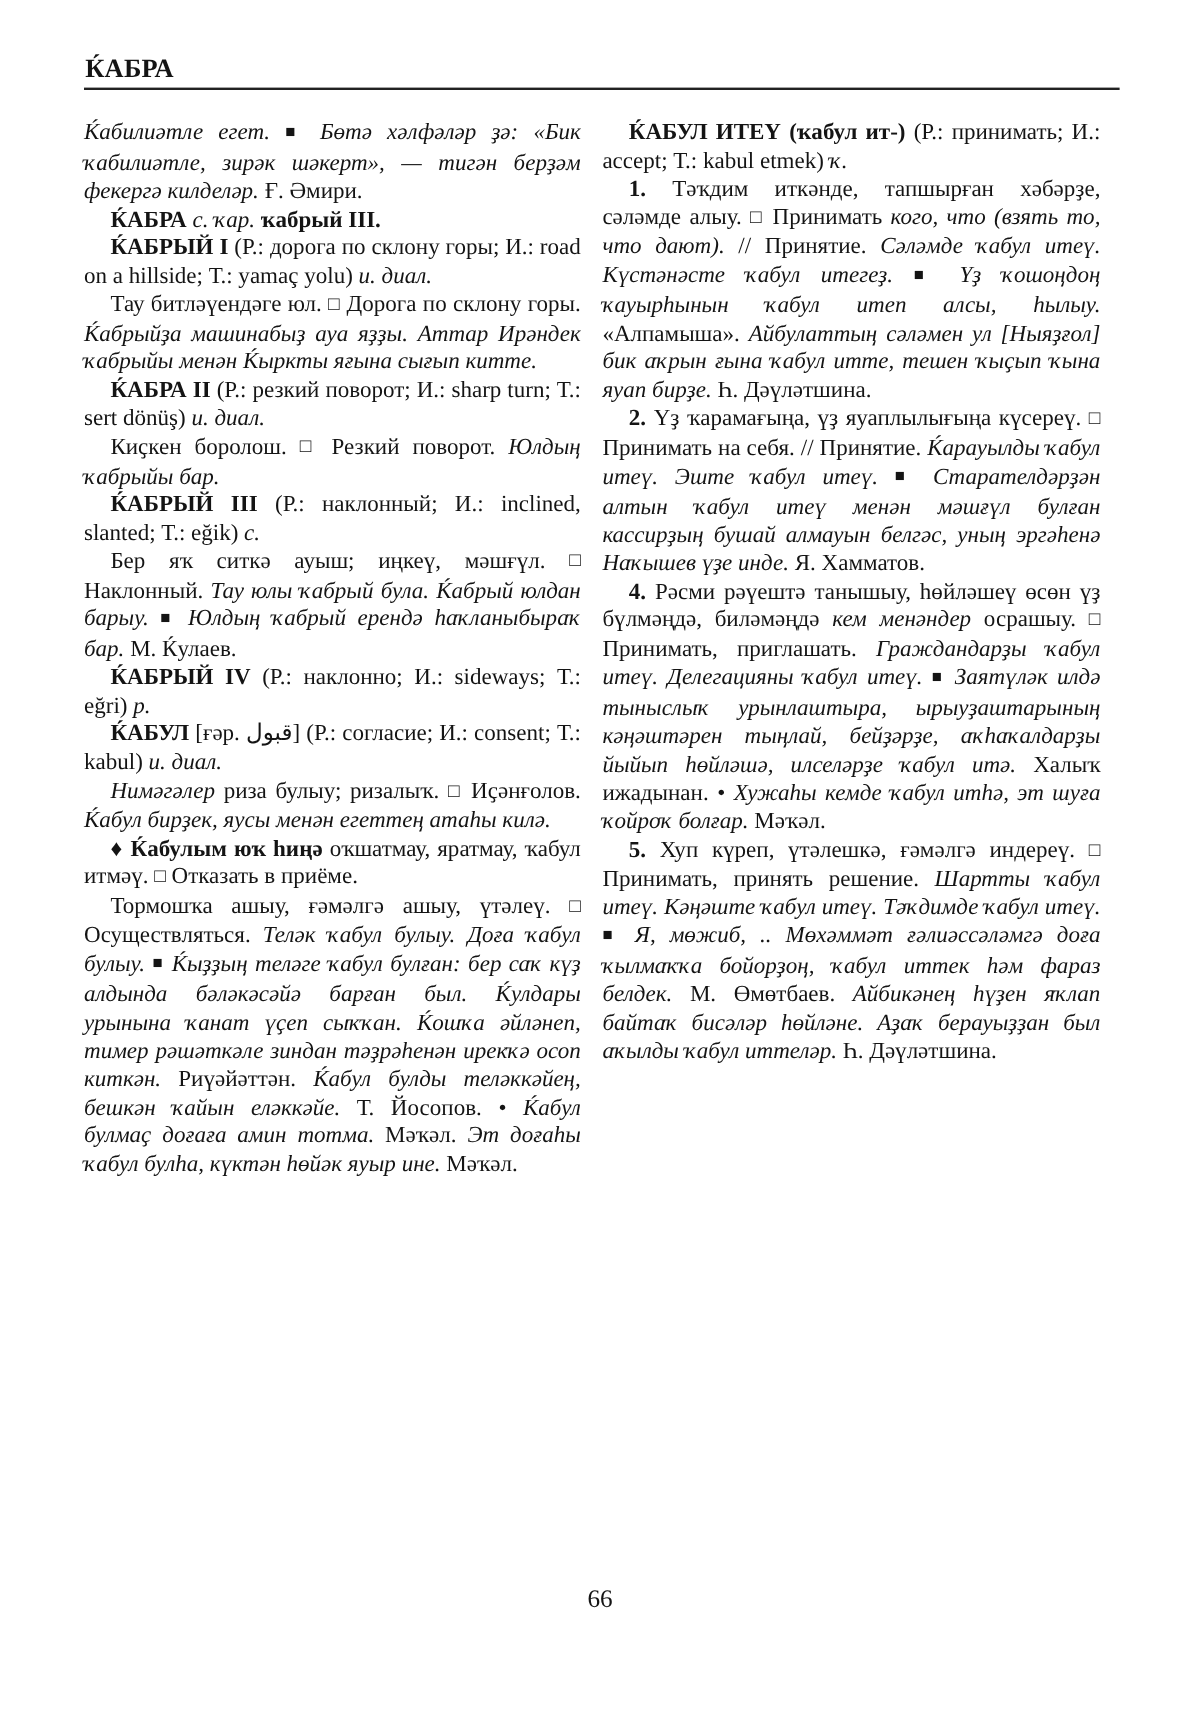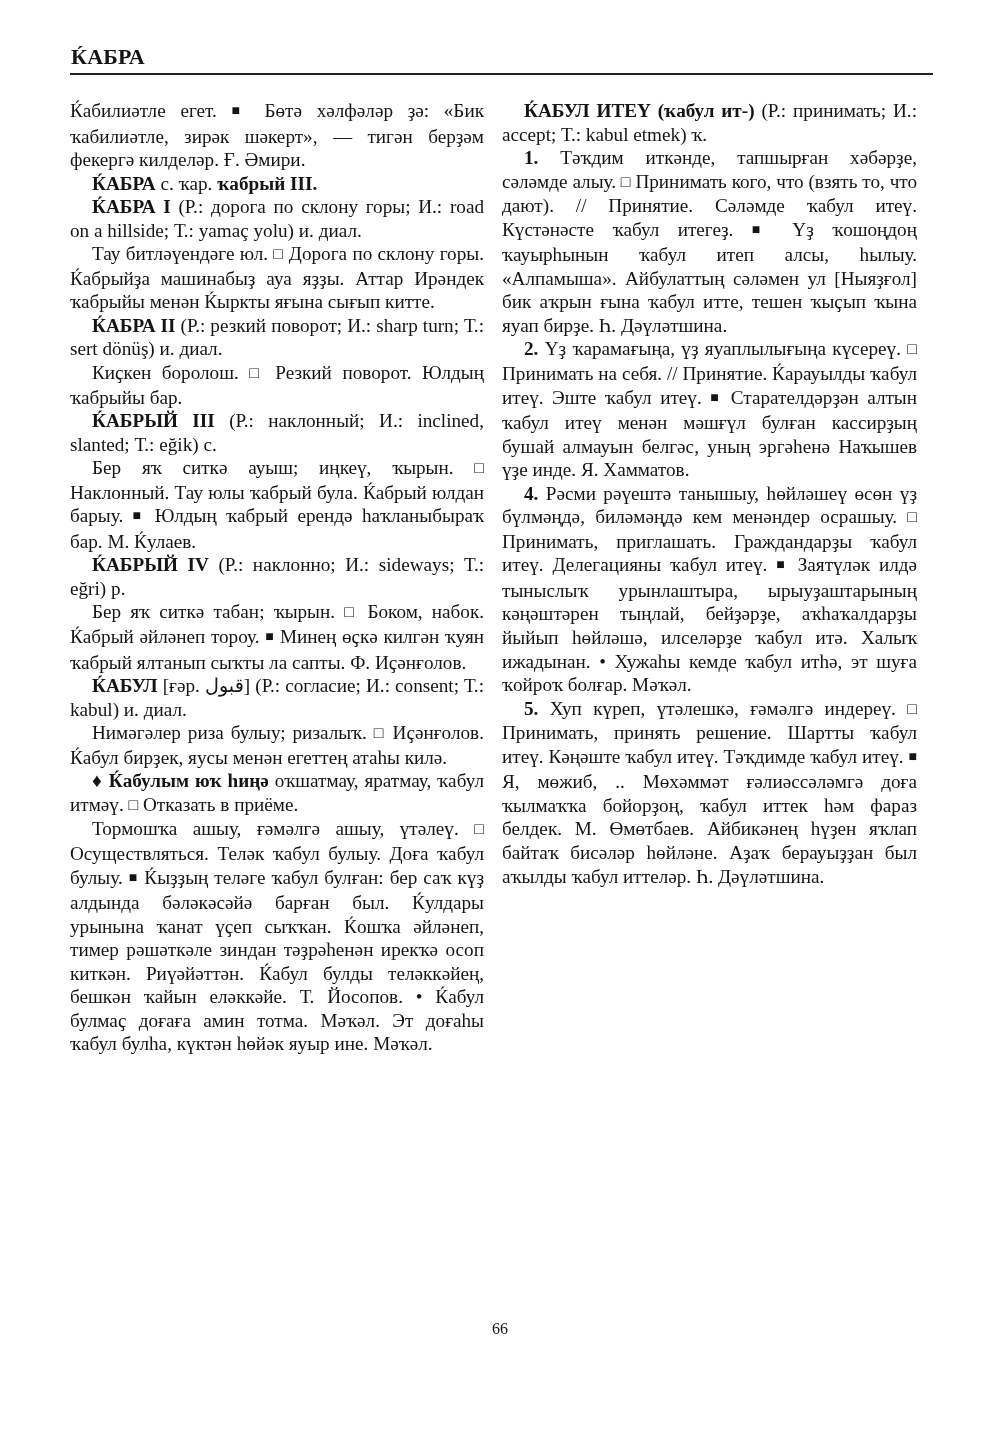--- a/index.html
+++ b/index.html
@@ -19,45 +19,44 @@
     .column {
       position: absolute; top: 99px; width: 414px;
       font-size: 19.2px; line-height: 23.55px;
       text-align: justify; hyphens: manual;
     }
     .col-left { left: 70px; }
     .col-right { left: 502px; width: 415px; }
     .para { margin: 0 0 0 0; text-indent: 22px; }
     .para.cont { text-indent: 0; }
     .b { font-weight: bold; }
-    .i { }
+    .i { font-style: italic; }
     .sq { font-size: 16px; position: relative; top: -1px; }
     .blk { font-size: 14px; position: relative; top: -2px; }
     .page-number {
       position: absolute; top: 1320px; left: 0; width: 1000px; text-align: center;
-      font-size: 16px;
+      font-size: 21px;
     }
   </style>
 </head>
 <body>
 
 <div class="running-head">ЌАБРА</div>
 <div class="head-rule"></div>
 
 <div class="column col-left" id="col-left">
     <p class="para cont"><span class="i">Ќабилиәтле егет. </span><span class="blk">■</span><span class="i"> Бөтә хәлфәләр ҙә: «Бик ҡабилиәтле, зирәк шәкерт», — тигән берҙәм фекергә килделәр.</span><span> Ғ. Әмири.</span></p>
     <p class="para"><span class="b">ЌАБРА</span><span class="i"> с. ҡар.</span><span class="b"> ҡабрый III.</span></p>
-    <p class="para"><span class="b">ЌАБРА I</span><span> (Р.: дорога по склону горы; И.: road on a hillside; Т.: yamaç yolu) </span><span class="i">и. диал.</span></p>
+    <p class="para"><span class="b">ЌАБРЫЙ I</span><span> (Р.: дорога по склону горы; И.: road on a hillside; Т.: yamaç yolu) </span><span class="i">и. диал.</span></p>
     <p class="para"><span>Тау битләүендәге юл. </span><span class="sq">□</span><span> Дорога по склону горы. </span><span class="i">Ќабрыйҙа машинабыҙ ауа яҙҙы. Аттар Ирәндек ҡабрыйы менән Ќыркты яғына сығып китте.</span></p>
     <p class="para"><span class="b">ЌАБРА II</span><span> (Р.: резкий поворот; И.: sharp turn; Т.: sert dönüş) </span><span class="i">и. диал.</span></p>
     <p class="para"><span>Киҫкен боролош. </span><span class="sq">□</span><span> Резкий поворот. </span><span class="i">Юлдың ҡабрыйы бар.</span></p>
     <p class="para"><span class="b">ЌАБРЫЙ III</span><span> (Р.: наклонный; И.: inclined, slanted; Т.: eğik) </span><span class="i">с.</span></p>
-    <p class="para"><span>Бер яҡ ситкә ауыш; иңкеү, ҡырын. </span><span class="sq">□</span><span> Наклонный. </span><span class="i">Тау юлы ҡабрый була. Ќабрый юлдан барыу. </span><span class="blk">■</span><span class="i"> Юлдың ҡабрый ерендә һаҡланыбыраҡ бар.</span><span> М. Ќулаев.</span></p>
+    <p class="para"><span>Бер яҡ ситкә ауыш; иңкеү, мәшғүл. </span><span class="sq">□</span><span> Наклонный. </span><span class="i">Тау юлы ҡабрый була. Ќабрый юлдан барыу. </span><span class="blk">■</span><span class="i"> Юлдың ҡабрый ерендә һаҡланыбыраҡ бар.</span><span> М. Ќулаев.</span></p>
     <p class="para"><span class="b">ЌАБРЫЙ IV</span><span> (Р.: наклонно; И.: sideways; Т.: eğri) </span><span class="i">р.</span></p>
-    <p class="para"><span>Бер яҡ ситкә табан; ҡырын. </span><span class="sq">□</span><span> Боком, набок. </span><span class="i">Ќабрый әйләнеп тороу. </span><span class="blk">■</span><span class="i"> Минең өҫкә килгән ҡуян ҡабрый ялтанып сыҡты ла сапты.</span><span> Ф. Иҫәнғолов.</span></p>
     <p class="para"><span class="b">ЌАБУЛ</span><span> [ғәр. قبول] (Р.: согласие; И.: consent; Т.: kabul) </span><span class="i">и. диал.</span></p>
     <p class="para"><span class="i">Нимәгәлер</span><span> риза булыу; ризалыҡ. </span><span class="sq">□</span><span> Иҫәнғолов. </span><span class="i">Ќабул бирҙек, яусы менән егеттең атаһы килә.</span></p>
     <p class="para"><span>♦</span><span class="b"> Ќабулым юҡ һиңә</span><span> оҡшатмау, яратмау, ҡабул итмәү. </span><span class="sq">□</span><span> Отказать в приёме.</span></p>
     <p class="para"><span>Тормошҡа ашыу, ғәмәлгә ашыу, үтәлеү. </span><span class="sq">□</span><span> Осуществляться. </span><span class="i">Теләк ҡабул булыу. Доға ҡабул булыу. </span><span class="blk">■</span><span class="i"> Ќыҙҙың теләге ҡабул булған: бер саҡ күҙ алдында бәләкәсәйә барған был. Ќулдары урынына ҡанат үҫеп сыҡҡан. Ќошҡа әйләнеп, тимер рәшәткәле зиндан тәҙрәһенән ирекҡә осоп киткән.</span><span> Риүәйәттән. </span><span class="i">Ќабул булды теләккәйең, бешкән ҡайын еләккәйе.</span><span> Т. Йосопов. </span><span>•</span><span class="i"> Ќабул булмаҫ доғаға амин тотма.</span><span> Мәҡәл. </span><span class="i">Эт доғаһы ҡабул булһа, күктән һөйәк яуыр ине.</span><span> Мәҡәл.</span></p>
   </div>
 <div class="column col-right" id="col-right">
     <p class="para"><span class="b">ЌАБУЛ ИТЕҮ (ҡабул ит-)</span><span> (Р.: принимать; И.: accept; Т.: kabul etmek) </span><span class="i">ҡ.</span></p>
     <p class="para"><span class="b">1.</span><span> Тәҡдим иткәнде, тапшырған хәбәрҙе, сәләмде алыу. </span><span class="sq">□</span><span> Принимать </span><span class="i">кого, что (взять то, что дают).</span><span> // Принятие. </span><span class="i">Сәләмде ҡабул итеү. Күстәнәсте ҡабул итегеҙ. </span><span class="blk">■</span><span class="i"> Үҙ ҡошоңдоң ҡауырһынын ҡабул итеп алсы, һылыу.</span><span> «Алпамыша». </span><span class="i">Айбулаттың сәләмен ул [Ныяҙғол] бик аҡрын ғына ҡабул итте, тешен ҡыҫып ҡына яуап бирҙе.</span><span> Һ. Дәүләтшина.</span></p>
     <p class="para"><span class="b">2.</span><span> Үҙ ҡарамағыңа, үҙ яуаплылығыңа күсереү. </span><span class="sq">□</span><span> Принимать на себя. // Принятие. </span><span class="i">Ќарауылды ҡабул итеү. Эште ҡабул итеү. </span><span class="blk">■</span><span class="i"> Старателдәрҙән алтын ҡабул итеү менән мәшғүл булған кассирҙың бушай алмауын белгәс, уның эргәһенә Наҡышев үҙе инде.</span><span> Я. Хамматов.</span></p>
     <p class="para"><span class="b">4.</span><span> Рәсми рәүештә танышыу, һөйләшеү өсөн үҙ бүлмәңдә, биләмәңдә </span><span class="i">кем менәндер</span><span> осрашыу. </span><span class="sq">□</span><span> Принимать, приглашать. </span><span class="i">Граждандарҙы ҡабул итеү. Делегацияны ҡабул итеү. </span><span class="blk">■</span><span class="i"> Заятүләк илдә тыныслыҡ урынлаштыра, ырыуҙаштарының кәңәштәрен тыңлай, бейҙәрҙе, аҡһаҡалдарҙы йыйып һөйләшә, илселәрҙе ҡабул итә.</span><span> Халыҡ ижадынан. </span><span>•</span><span class="i"> Хужаһы кемде ҡабул итһә, эт шуға ҡойроҡ болғар.</span><span> Мәҡәл.</span></p>

